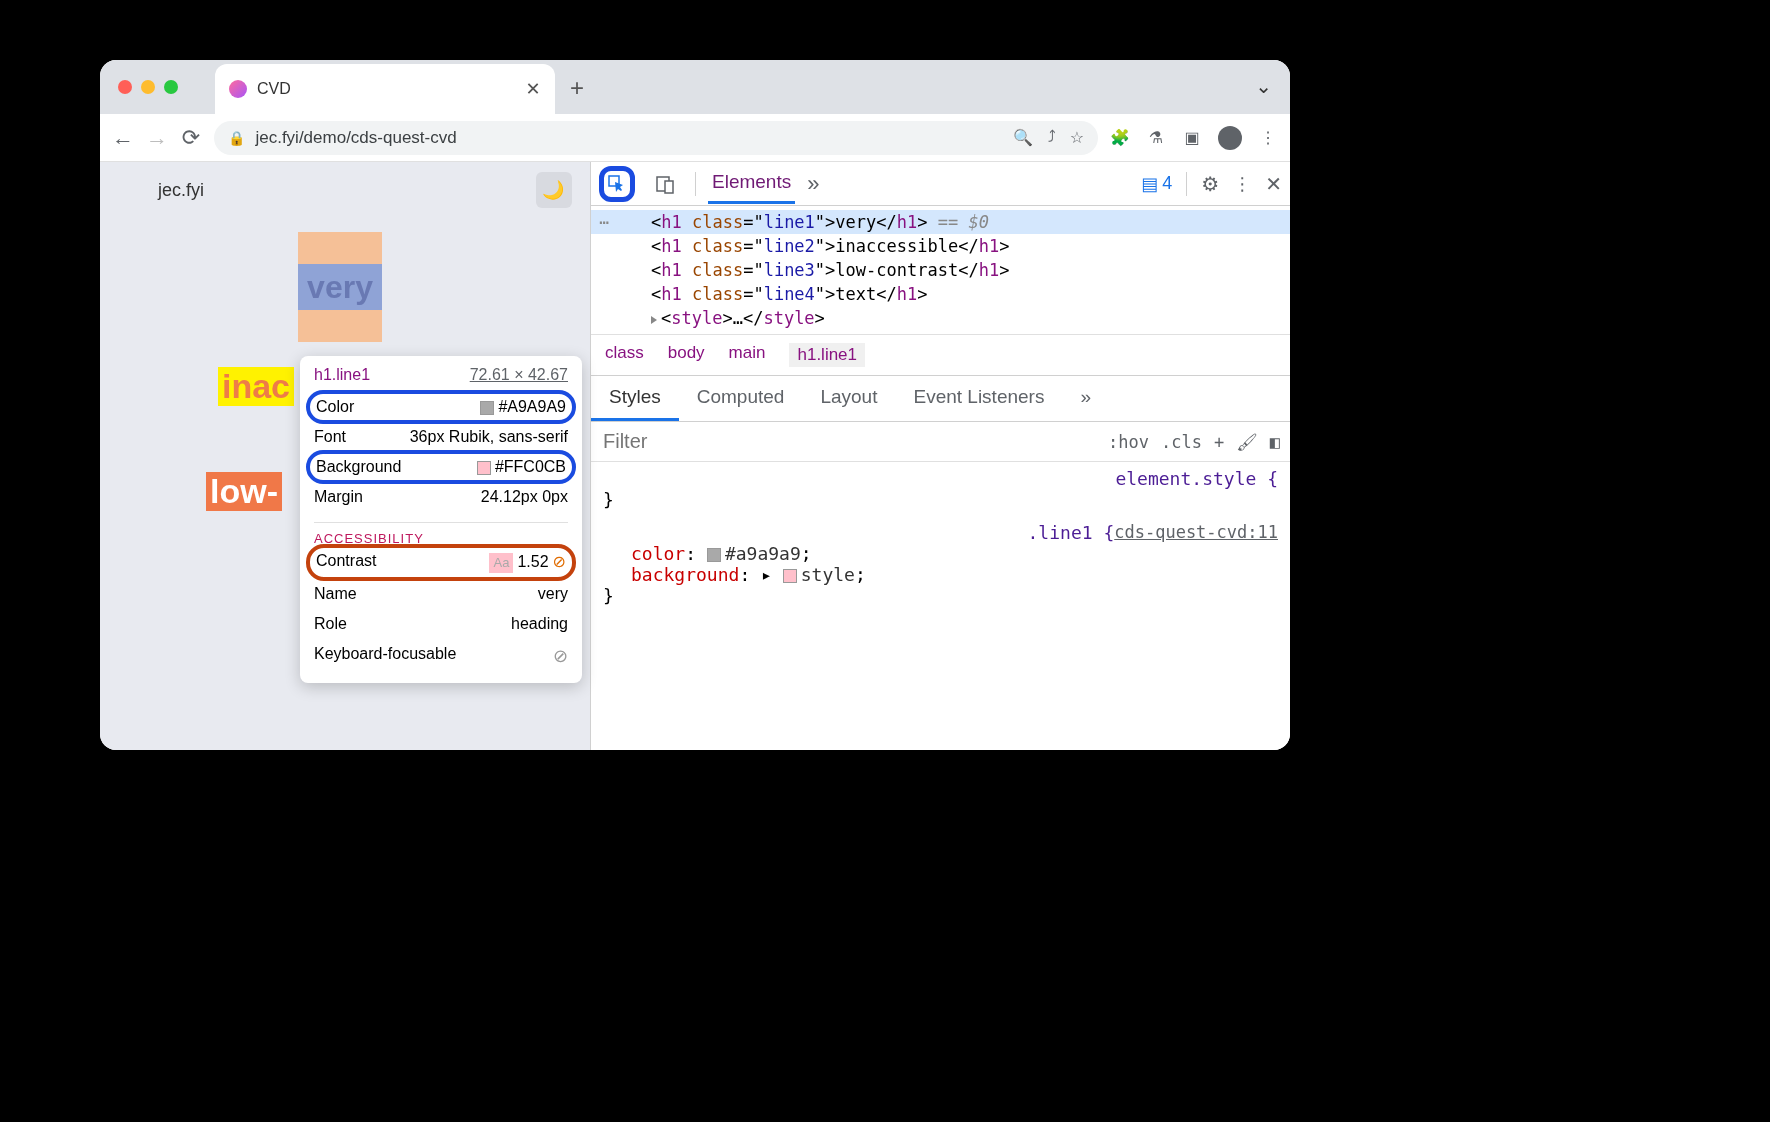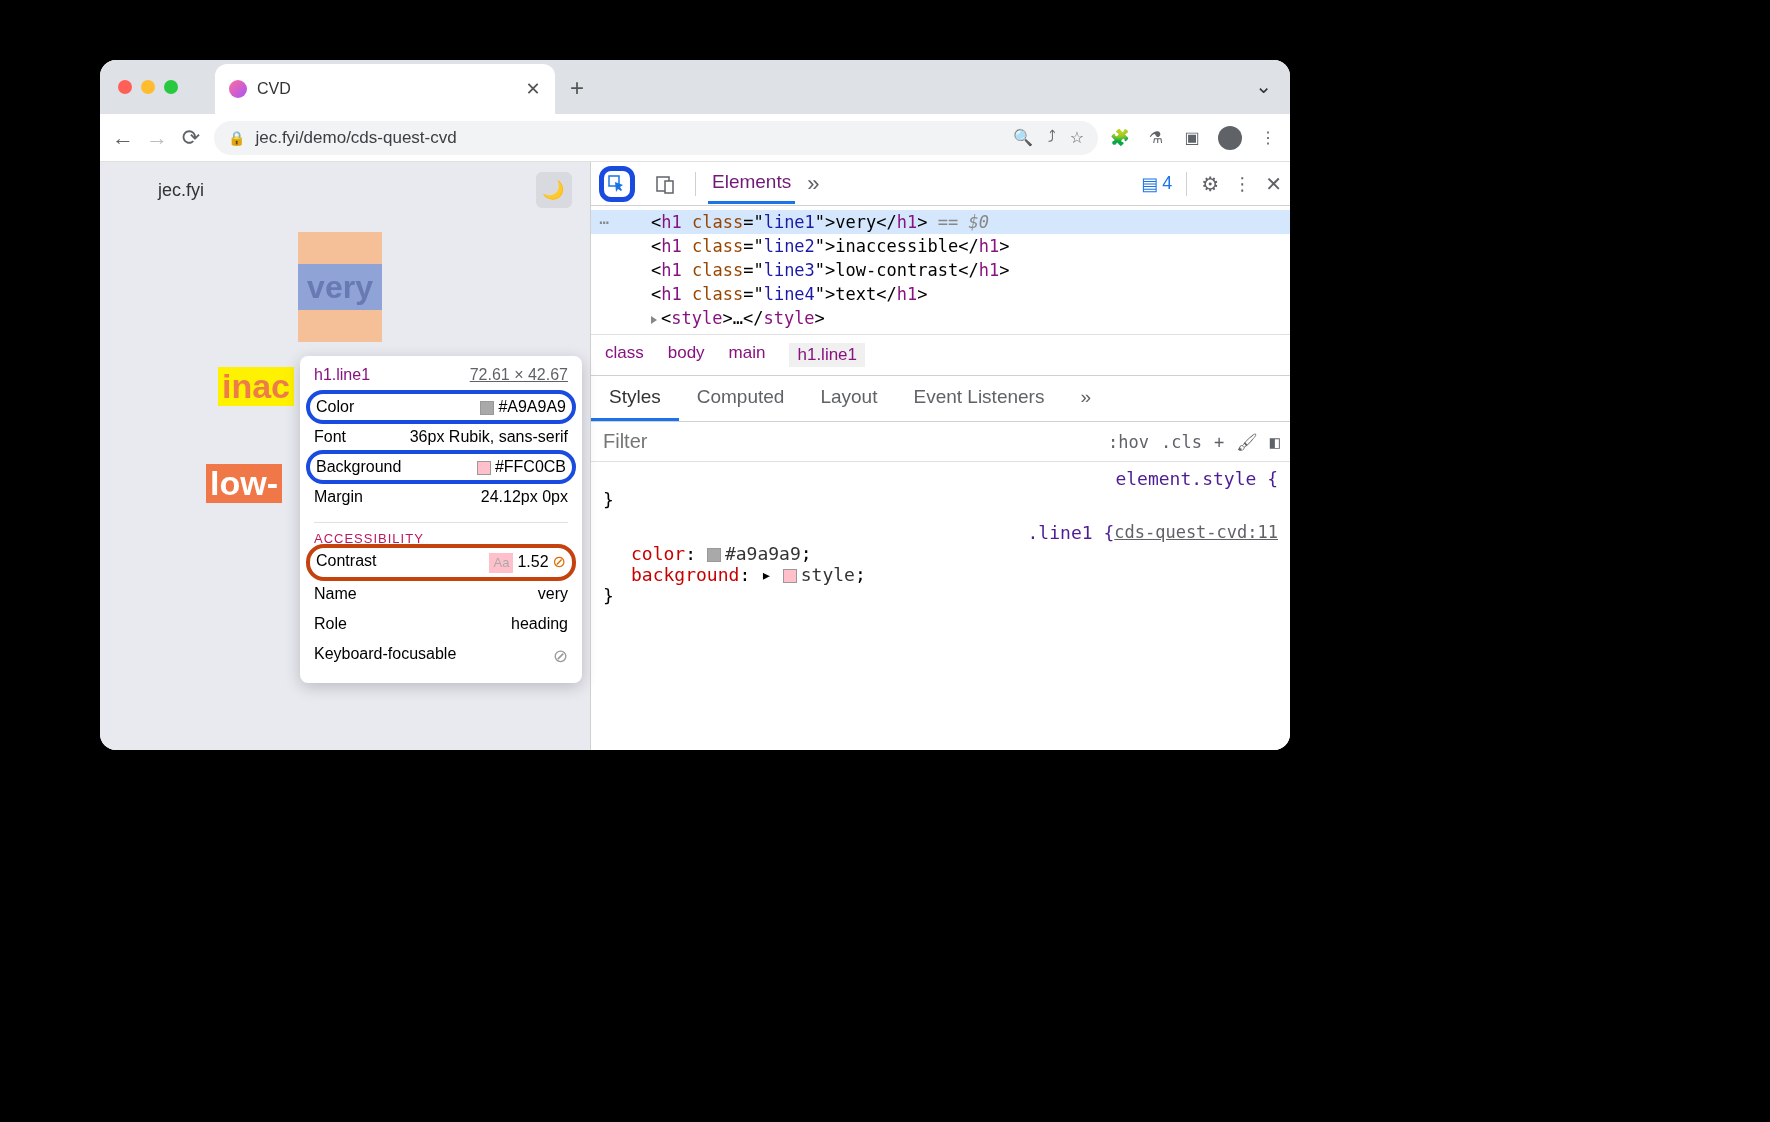--- a/index.html
+++ b/index.html
@@ -26,21 +26,21 @@
 .toolbar-icons { display: flex; gap: 16px; align-items: center; }
 .toolbar-icon { width: 20px; height: 20px; color: #5f6368; display: flex; align-items: center; justify-content: center; }
 .profile-icon { width: 24px; height: 24px; background: #5f6368; border-radius: 50%; }
 .content-area { display: flex; height: calc(100% - 102px); }
 .page-view { width: 490px; background: #e8eaf0; position: relative; padding: 18px; }
 .site-title { font-size: 18px; color: #333; margin-left: 40px; }
 .dark-toggle { position: absolute; right: 18px; top: 10px; width: 36px; height: 36px; background: #d8dae0; border-radius: 6px; display: flex; align-items: center; justify-content: center; font-size: 18px; }
 .demo-text-1 { position: absolute; left: 198px; top: 70px; width: 84px; height: 110px; background: #f5c097; }
 .demo-text-1 .inner { position: absolute; top: 32px; width: 84px; height: 46px; background: #8fa3d6; color: #6979b3; font-size: 32px; font-weight: 600; display: flex; align-items: center; justify-content: center; }
 .demo-text-2 { position: absolute; left: 118px; top: 205px; background: #fff200; color: #ee7c48; font-size: 34px; font-weight: 600; padding: 0 4px; }
-.demo-text-3 { position: absolute; left: 106px; top: 302px; background: #f07848; color: #fff; font-size: 34px; font-weight: 600; padding: 0 4px; }
+.demo-text-3 { position: absolute; left: 106px; top: 310px; background: #f07848; color: #fff; font-size: 34px; font-weight: 600; padding: 0 4px; }
 .inspect-popup { position: absolute; left: 200px; top: 194px; width: 282px; background: #fff; border-radius: 8px; box-shadow: 0 4px 16px rgba(0,0,0,0.2); padding: 10px 14px; font-size: 16px; }
 .popup-header { display: flex; justify-content: space-between; margin-bottom: 8px; }
 .popup-selector { color: #881280; font-weight: 500; }
 .popup-dim { color: #5f6368; text-decoration: underline; }
 .popup-row { display: flex; justify-content: space-between; padding: 6px 0; }
 .popup-row.hl-blue { border: 4px solid #1a4be0; border-radius: 18px; margin: -2px -8px; padding: 4px 6px; }
 .popup-row.hl-orange { border: 4px solid #c4420d; border-radius: 18px; margin: -2px -8px; padding: 4px 6px; }
 .swatch { display: inline-block; width: 14px; height: 14px; border: 1px solid #999; vertical-align: middle; margin-right: 4px; }
 .section-label { font-size: 13px; color: #be185d; letter-spacing: 1px; margin-top: 10px; border-top: 1px solid #e0e0e0; padding-top: 8px; }
 .aa-box { display: inline-flex; width: 24px; height: 20px; background: #ffc0cb; color: #a9a9a9; font-size: 13px; align-items: center; justify-content: center; margin-right: 4px; }

